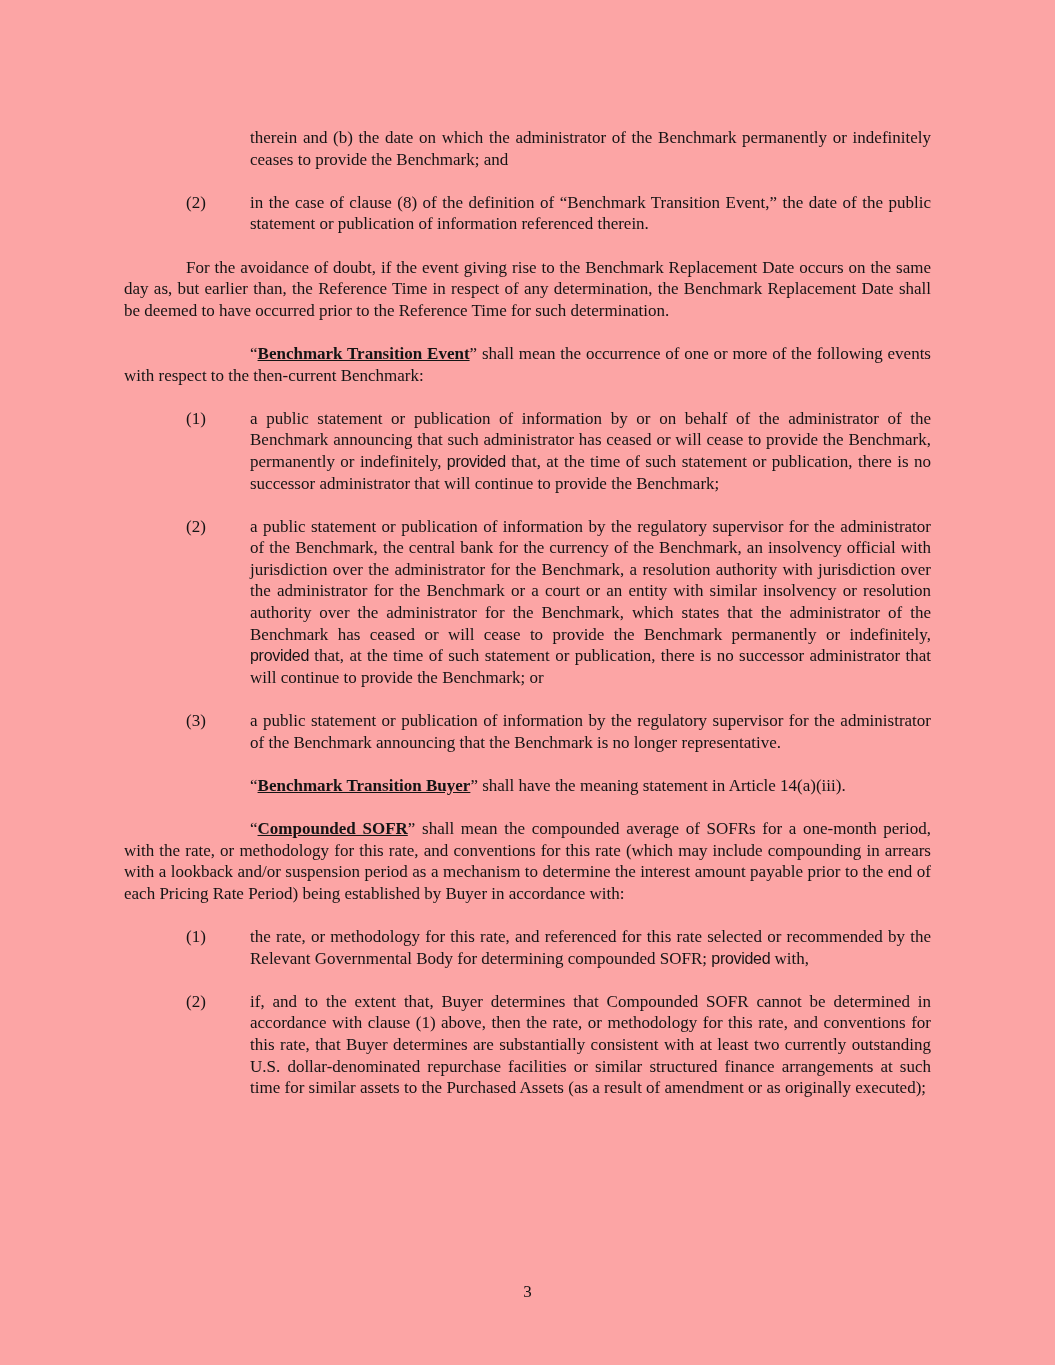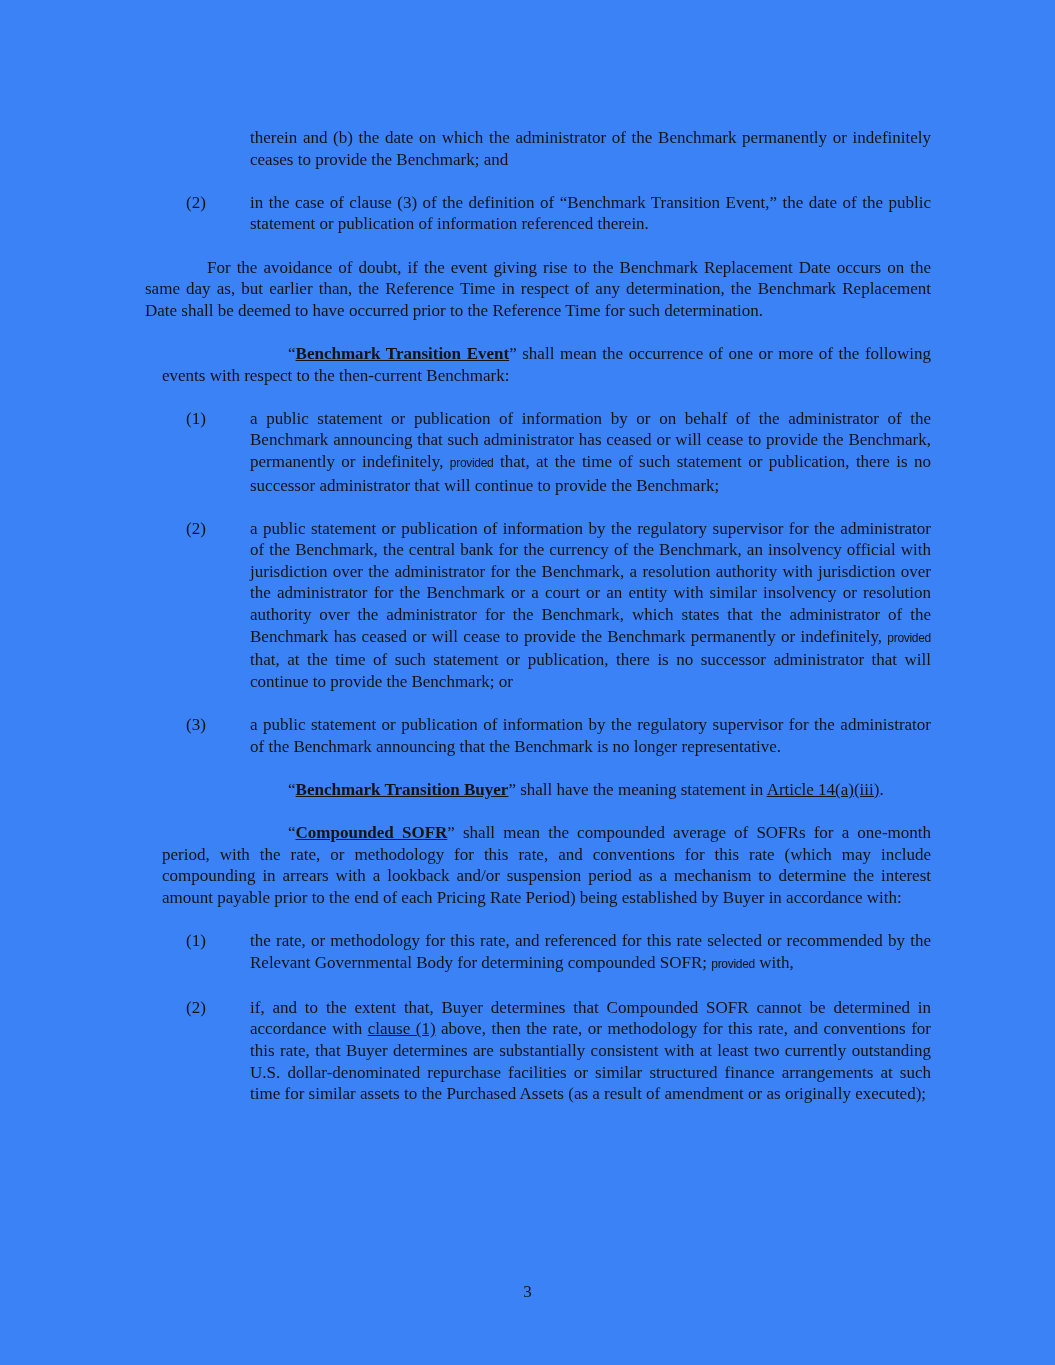--- a/index.html
+++ b/index.html
@@ -1,65 +1,65 @@
 <!DOCTYPE html>
 <html><head>
 <meta charset="utf-8">
 <style>
   html, body { margin: 0; padding: 0; background: #ffffff; }
   .page {
     position: relative;
     width: 1055px;
     height: 1365px;
-    background: #3b82f6;
+    background: #fca5a5;
     color: #141414;
     font-family: "Liberation Serif", serif;
     overflow: hidden;
   }
   .content {
     position: absolute;
     left: 124px;
     top: 127px;
     width: 807px;
   }
   .block {
     font-size: 17px;
     line-height: 21.6px;
     text-align: justify;
     margin: 0 0 21.6px 0;
   }
   .cont { margin-left: 126px; }
   .item { margin-left: 126px; position: relative; }
   .item .num { position: absolute; left: -64px; top: 0; }
-  .para-half { text-indent: 62px; margin-left: 21px; }
-  .para-full { text-indent: 126px; margin-left: 38px; }
+  .para-half { text-indent: 62px; }
+  .para-full { text-indent: 126px; }
   .r-defterm { font-weight: bold; text-decoration: underline; }
-  .r-u { text-decoration: underline; }
+  .r-u { }
   .r-sans {
     font-family: "Liberation Sans", sans-serif;
-    font-size: 12px;
+    font-size: 16px;
     letter-spacing: -0.3px;
   }
   .footer {
     position: absolute;
     left: 0;
     top: 1281px;
     width: 1055px;
     text-align: center;
     font-size: 17px;
     line-height: 21.6px;
   }
 </style>
 </head>
 <body>
 
 <div class="page">
   <div class="content">
       <div class="block cont"><span>therein and (b) the date on which the administrator of the Benchmark permanently or indefinitely ceases to provide the Benchmark; and</span></div>
-      <div class="block item"><span class="num">(2)</span><span>in the case of clause (3) of the definition of “Benchmark Transition Event,” the date of the public statement or publication of information referenced therein.</span></div>
+      <div class="block item"><span class="num">(2)</span><span>in the case of clause (8) of the definition of “Benchmark Transition Event,” the date of the public statement or publication of information referenced therein.</span></div>
       <div class="block para-half"><span>For the avoidance of doubt, if the event giving rise to the Benchmark Replacement Date occurs on the same day as, but earlier than, the Reference Time in respect of any determination, the Benchmark Replacement Date shall be deemed to have occurred prior to the Reference Time for such determination.</span></div>
       <div class="block para-full"><span>“</span><span class="r-defterm">Benchmark Transition Event</span><span>” shall mean the occurrence of one or more of the following events with respect to the then-current Benchmark:</span></div>
       <div class="block item"><span class="num">(1)</span><span>a public statement or publication of information by or on behalf of the administrator of the Benchmark announcing that such administrator has ceased or will cease to provide the Benchmark, permanently or indefinitely, </span><span class="r-sans">provided</span><span> that, at the time of such statement or publication, there is no successor administrator that will continue to provide the Benchmark;</span></div>
       <div class="block item"><span class="num">(2)</span><span>a public statement or publication of information by the regulatory supervisor for the administrator of the Benchmark, the central bank for the currency of the Benchmark, an insolvency official with jurisdiction over the administrator for the Benchmark, a resolution authority with jurisdiction over the administrator for the Benchmark or a court or an entity with similar insolvency or resolution authority over the administrator for the Benchmark, which states that the administrator of the Benchmark has ceased or will cease to provide the Benchmark permanently or indefinitely, </span><span class="r-sans">provided</span><span> that, at the time of such statement or publication, there is no successor administrator that will continue to provide the Benchmark; or</span></div>
       <div class="block item"><span class="num">(3)</span><span>a public statement or publication of information by the regulatory supervisor for the administrator of the Benchmark announcing that the Benchmark is no longer representative.</span></div>
       <div class="block para-full"><span>“</span><span class="r-defterm">Benchmark Transition Buyer</span><span>” shall have the meaning statement in </span><span class="r-u">Article 14(a)(iii)</span><span>.</span></div>
       <div class="block para-full"><span>“</span><span class="r-defterm">Compounded SOFR</span><span>” shall mean the compounded average of SOFRs for a one-month period, with the rate, or methodology for this rate, and conventions for this rate (which may include compounding in arrears with a lookback and/or suspension period as a mechanism to determine the interest amount payable prior to the end of each Pricing Rate Period) being established by Buyer in accordance with:</span></div>
       <div class="block item"><span class="num">(1)</span><span>the rate, or methodology for this rate, and referenced for this rate selected or recommended by the Relevant Governmental Body for determining compounded SOFR; </span><span class="r-sans">provided</span><span> with,</span></div>
       <div class="block item"><span class="num">(2)</span><span>if, and to the extent that, Buyer determines that Compounded SOFR cannot be determined in accordance with </span><span class="r-u">clause (1)</span><span> above, then the rate, or methodology for this rate, and conventions for this rate, that Buyer determines are substantially consistent with at least two currently outstanding U.S. dollar-denominated repurchase facilities or similar structured finance arrangements at such time for similar assets to the Purchased Assets (as a result of amendment or as originally executed);</span></div>
     </div>

